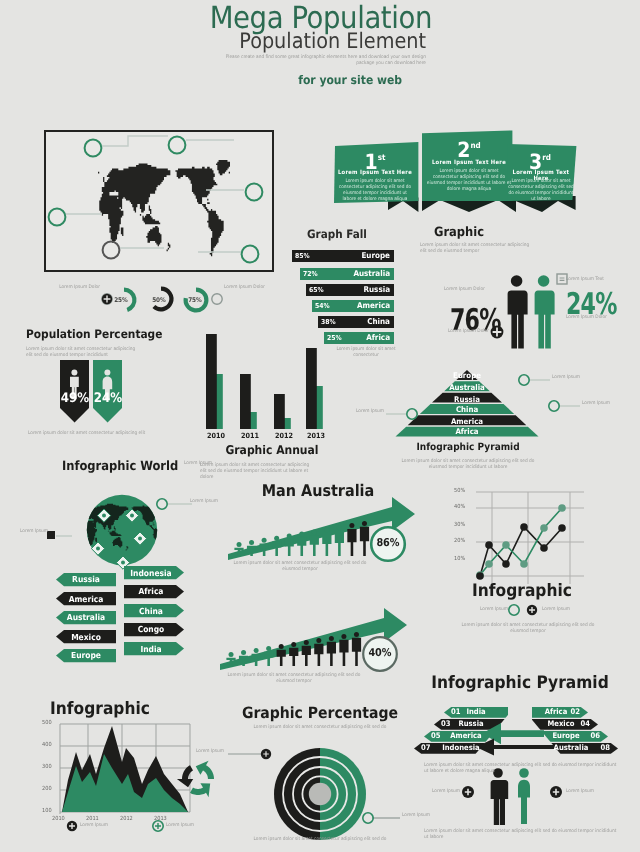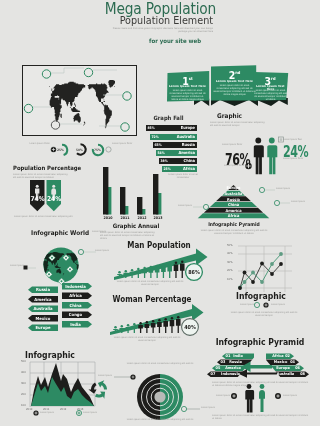--- a/index.html
+++ b/index.html
@@ -167,21 +167,21 @@
       <path d="M46.5 180H61v24l-7.2 7.3-7.3-7.3z" fill="#2d8a63"></path>
       <g fill="#e4e4e2">
         <circle cx="37.2" cy="186.2" r="1.5"></circle>
         <path d="M35 188.4h4.4v5.1h-1.1v6.1h-1.1v-6h-0.2v6h-1.1v-6.1H35z"></path>
       </g>
       <g fill="#e4e4e2">
         <circle cx="53.7" cy="186.2" r="1.5"></circle>
         <path d="M53.7 188.3c1.6 0 2.4 1.1 2.4 2.8v3.5h-1.2v5.1h-2.4v-5.1h-1.2v-3.5c0-1.7 0.8-2.8 2.4-2.8z"></path>
       </g>
     </svg>
-    <div class="abs poppct" style="left:30px;top:196px;width:15px;text-align:center;">74%</div>
+    <div class="abs poppct" style="left:30px;top:196px;width:15px;text-align:center;">49%</div>
     <div class="abs poppct" style="left:46.5px;top:196px;width:15px;text-align:center;">24%</div>
     <div class="abs lorem" style="left:14px;top:215px;width:62px;">Lorem ipsum dolor sit amet consectetur adipiscing elit</div>
   </div>
 
   <div class="abs" style="left:0;top:0;width:320px;height:426px;">
     <svg class="abs" style="left:0;top:0;width:320px;height:426px;">
       <rect x="106" y="187" width="5.4" height="27.5" fill="#2d8a63"></rect>
       <rect x="103" y="167" width="5.4" height="47.5" fill="#1d1d1b"></rect>
       <rect x="123" y="206" width="5.4" height="8.5" fill="#2d8a63"></rect>
       <rect x="120" y="187" width="5.4" height="27.5" fill="#1d1d1b"></rect>
@@ -291,21 +291,21 @@
     <div class="abs wal" style="left:28.0px;top:325.3px;width:30.0px;text-align:center;">Europe</div>
     <div class="abs wal" style="left:62.0px;top:283.8px;width:27.0px;text-align:center;">Indonesia</div>
     <div class="abs wal" style="left:62.0px;top:293.3px;width:27.0px;text-align:center;">Africa</div>
     <div class="abs wal" style="left:62.0px;top:302.8px;width:27.0px;text-align:center;">China</div>
     <div class="abs wal" style="left:62.0px;top:312.3px;width:27.0px;text-align:center;">Congo</div>
     <div class="abs wal" style="left:62.0px;top:321.8px;width:27.0px;text-align:center;">India</div>
   </div>
 
   <div class="abs" style="left:0;top:0;width:320px;height:426px;">
     <div class="abs lorem" style="left:100px;top:231px;width:56px;">Lorem ipsum dolor sit amet consectetur adipiscing elit sed do eiusmod tempor incididunt ut labore et dolore</div>
-    <div class="abs mpttl" style="left:111px;top:241px;width:96px;text-align:center;">Man Population</div>
+    <div class="abs mpttl" style="left:111px;top:241px;width:96px;text-align:center;">Man Australia</div>
     <svg class="abs" style="left:0;top:0;width:320px;height:426px;">
       <path d="M114 277 L196 253.5 L196 248.5 L207.5 257 L196 265.5 L196 260.5 L114 280 Z" fill="#2d8a63"></path>
       <g fill="#2d8a63">
           <circle cx="119.51" cy="272.25" r="1.25"></circle>
           <path d="M117.20 273.89h4.62v1.17h-1.66v2.94h-1.29v-2.94h-1.66z"></path>
         </g>
       <g fill="#2d8a63">
           <circle cx="125.78" cy="271.20" r="1.25"></circle>
           <path d="M123.47 272.84h4.62v1.78h-1.66v3.38h-1.29v-3.38h-1.66z"></path>
         </g>
@@ -345,21 +345,20 @@
           <circle cx="182.24" cy="261.75" r="1.25"></circle>
           <path d="M179.93 263.39h4.62v7.26h-1.66v7.35h-1.29v-7.35h-1.66z"></path>
         </g>
       <circle cx="194" cy="272" r="8.4" fill="#eef4f0" stroke="#2d8a63" stroke-width="1.3"></circle>
     </svg>
     <div class="abs mppct" style="left:186px;top:268.5px;width:16px;text-align:center;">86%</div>
     <div class="abs lorem" style="left:113px;top:280px;width:74px;text-align:center;">Lorem ipsum dolor sit amet consectetur adipiscing elit sed do eiusmod tempor</div>
   </div>
 
   <div class="abs" style="left:0;top:0;width:320px;height:426px;">
-    <div class="abs mpttl" style="left:104px;top:295px;width:96px;text-align:center;">Woman Percentage</div>
     <svg class="abs" style="left:0;top:0;width:320px;height:426px;">
       <path d="M110 332 L192 309 L192 304 L203.5 312.5 L192 321 L192 316 L110 335 Z" fill="#2d8a63"></path>
       <g fill="#2d8a63">
           <circle cx="115.51" cy="327.25" r="1.25"></circle>
           <path d="M113.20 328.89h4.62v1.17h-1.66v2.94h-1.29v-2.94h-1.66z"></path>
         </g>
       <g fill="#2d8a63">
           <circle cx="121.78" cy="326.25" r="1.25"></circle>
           <path d="M119.47 327.89h4.62v1.75h-1.66v3.36h-1.29v-3.36h-1.66z"></path>
         </g>
@@ -466,20 +465,21 @@
       <circle cx="36" cy="413" r="2.6" fill="#1d1d1b"></circle>
       <path d="M36 411.5v3M34.5 413h3" stroke="#e4e4e2" stroke-width="0.7"></path>
       <circle cx="79" cy="413" r="2.6" fill="none" stroke="#2d8a63" stroke-width="0.8"></circle>
       <path d="M79 411.5v3M77.5 413h3" stroke="#2d8a63" stroke-width="0.7"></path>
     </svg>
     <div class="abs lorem" style="left:40px;top:411px;width:22px;">Lorem Ipsum</div>
     <div class="abs lorem" style="left:83px;top:411px;width:22px;">Lorem Ipsum</div>
   </div>
 
   <div class="abs" style="left:0;top:0;width:320px;height:426px;">
+    <div class="abs gpttl" style="left:108px;top:352px;width:104px;text-align:center;">Graphic Percentage</div>
     <div class="abs lorem" style="left:123px;top:362px;width:74px;text-align:center;">Lorem ipsum dolor sit amet consectetur adipiscing elit sed do</div>
     <svg class="abs" style="left:0;top:0;width:320px;height:426px;">
       <defs>
         <clipPath id="leftHalf">
             <rect x="130" y="370" width="30" height="56"></rect>
           </clipPath>
         <clipPath id="rightHalf">
             <rect x="160" y="370" width="32" height="56"></rect>
           </clipPath>
       </defs>

